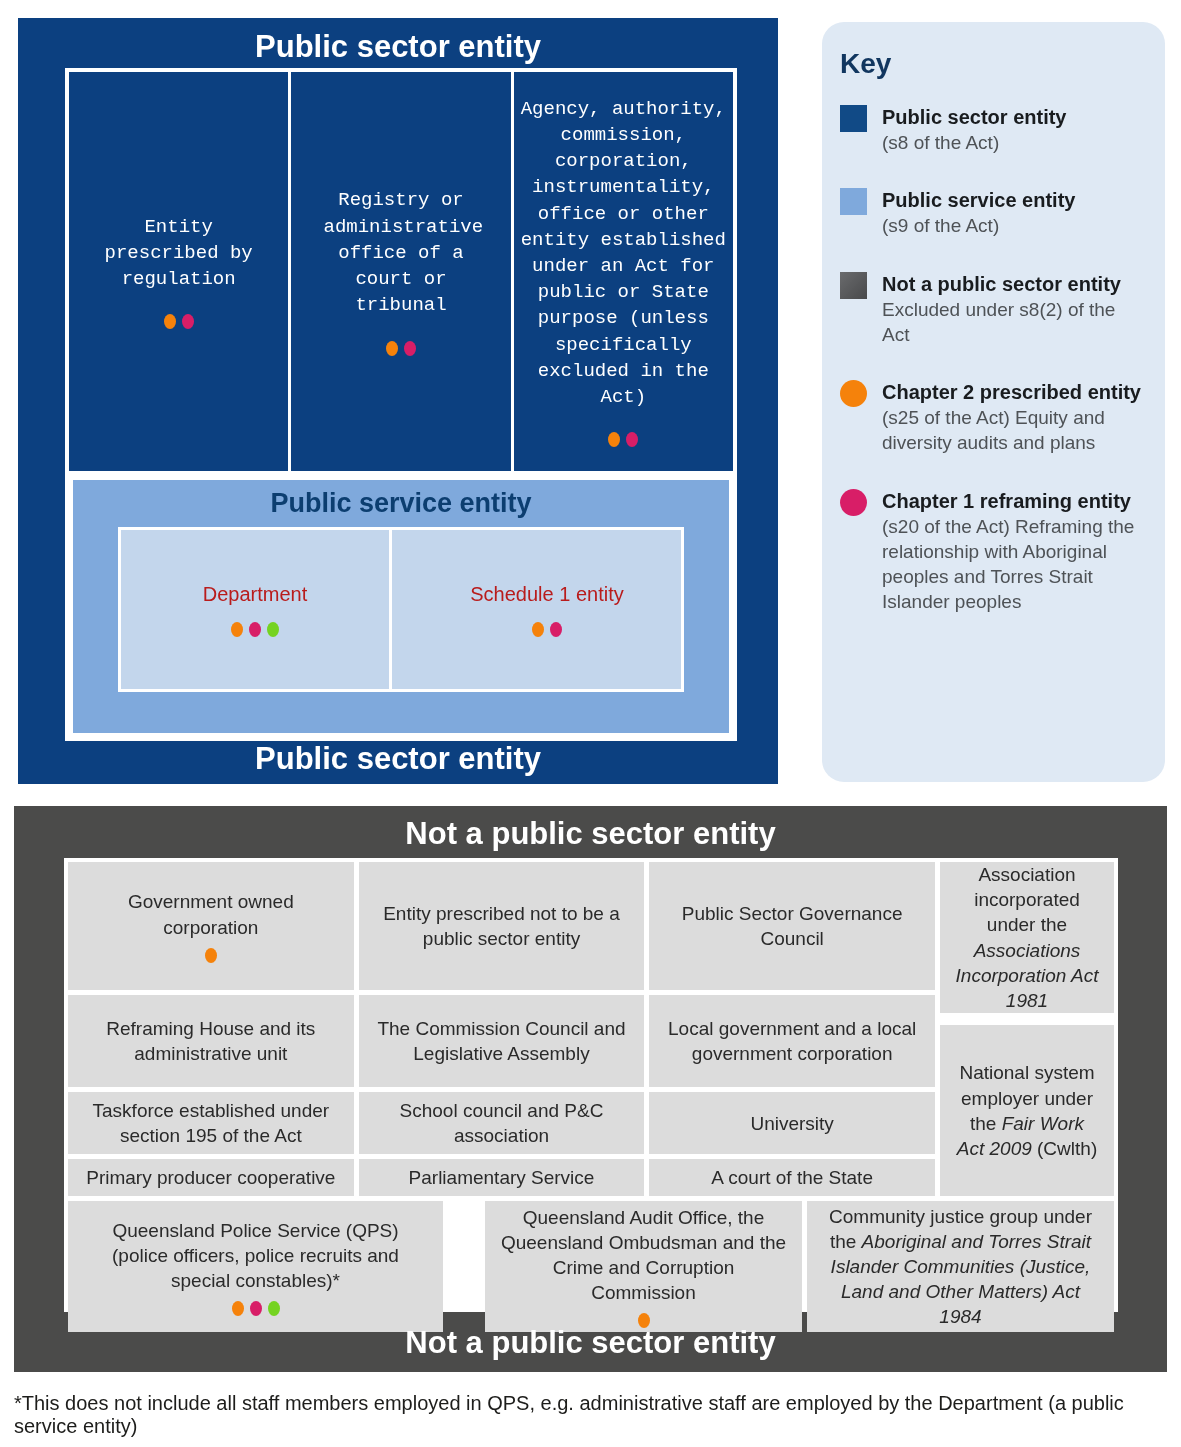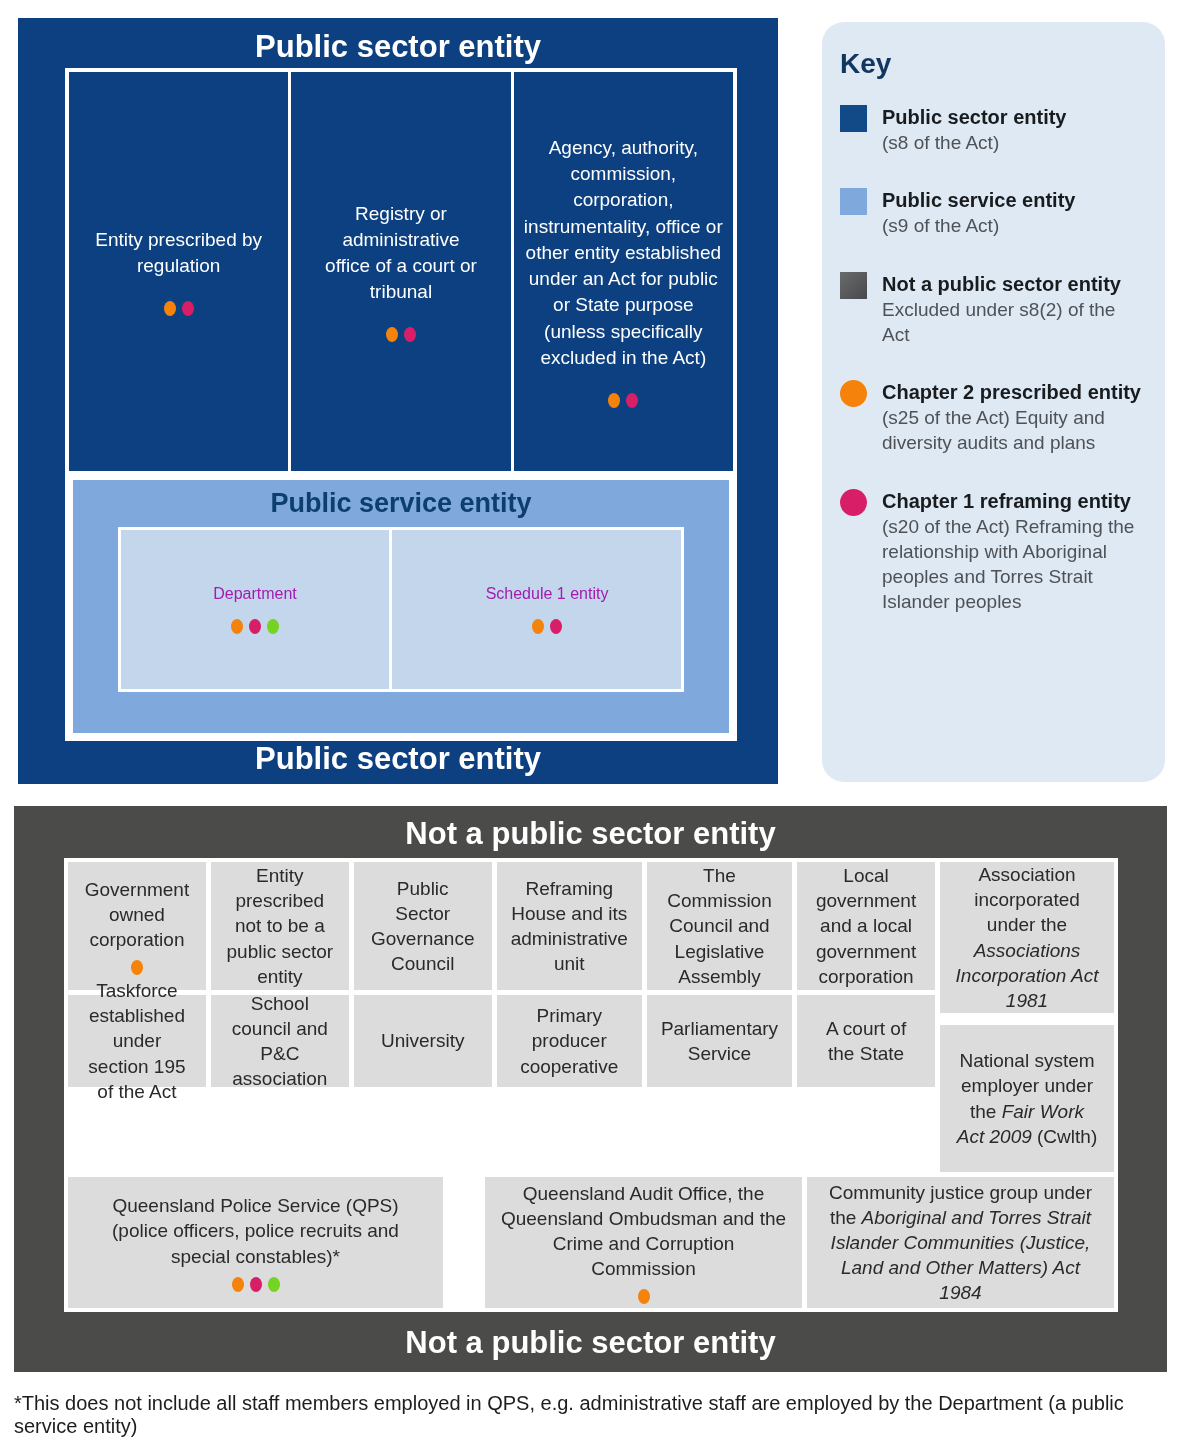--- a/index.html
+++ b/index.html
@@ -8,34 +8,34 @@
 
   
   .sector-box { position:absolute; left:18px; top:18px; width:760px; height:766px; background:#0c4080; }
   .sector-title { color:#ffffff; font-weight:700; font-size:31px; text-align:center; }
   .sector-title.top { padding-top:11px; }
   .sector-title.bottom { position:absolute; bottom:7px; left:0; right:0; }
 
   .frame { position:absolute; left:47px; top:50px; width:672px; height:673px;
            background:#ffffff; border:4px solid #ffffff; display:flex; flex-direction:column; }
   .columns { display:flex; height:399px; gap:3px; }
-  .col { flex:1; background:#0c4080; display:flex; flex-direction:column; align-items:center; justify-content:center; }
+  .col { flex:1; background:#0c4080; display:flex; flex-direction:column; align-items:center; justify-content:center;font-family:Liberation Mono, monospace; }
   .col-text { color:#ffffff; font-size:19px; line-height:1.38; text-align:center; }
   .col:nth-child(1) .col-text { max-width:170px; }
   .col:nth-child(2) .col-text { max-width:155px; }
   .col:nth-child(3) .col-text { max-width:206px; }
 
   .service-box { flex:1; margin:9px 4px 4px 4px; background:#7fa9dc;
                  display:flex; flex-direction:column; align-items:center; }
   .service-title { margin-top:8px; font-size:27px; font-weight:700; color:#0c3e70; }
   .service-table { margin-top:8px; width:566px; height:165px; background:#c3d6ec;
                    border:3px solid #ffffff; display:flex; }
   .service-cell { flex:1; display:flex; flex-direction:column; align-items:center; justify-content:center; }
   .service-cell + .service-cell { border-left:3px solid #ffffff;padding-left:21px; }
-  .service-cell-text { font-size:16px; color:#a21caf; }
+  .service-cell-text { font-size:20px; color:#b91c1c; }
 
   
   .dots { display:flex; justify-content:center; align-items:center; }
   .col .dots { margin-top:22px; }
   .service-cell .dots { margin-top:16px; }
   .dot { display:inline-block; width:12px; height:15px; border-radius:50%; margin:0 3px; }
   .dot.orange { background:#f5820b; }
   .dot.magenta { background:#d81e67; }
   .dot.green { background:#75d321; }
 
@@ -56,21 +56,21 @@
 
   
   .excluded-box { position:absolute; left:14px; top:806px; width:1153px; height:566px; background:#4b4b4a; }
   .excluded-title { color:#ffffff; font-weight:700; font-size:31px; text-align:center; }
   .excluded-title.top { padding-top:10px; }
   .excluded-title.bottom { position:absolute; bottom:11px; left:0; right:0; }
 
   .excluded-frame { position:absolute; left:50px; top:52px; width:1054px; height:454px;
                     background:#ffffff; padding:4px; display:flex; flex-direction:column; gap:5px; }
   .top-area { display:flex; gap:5px; flex:1; }
-  .main-grid { flex:1; display:grid; grid-template-columns:repeat(6,1fr);
+  .main-grid { flex:1; display:grid; grid-template-columns:repeat(3,1fr);
                grid-template-rows:128px 92px 1fr; gap:5px; }
   .col5 { flex:0 0 174px; display:flex; flex-direction:column; gap:12px; }
   .col5 .side1 { height:151px; }
   .col5 .side2 { flex:1; }
   .bottom-row { display:flex; gap:5px; height:131px; }
   .bottom-row .b1 { flex:0 0 375px; }
   .bottom-row .b2 { flex:0 0 317px;margin-left:37px; }
   .bottom-row .b3 { flex:1; }
 
   .gcell { background:#dcdcdc; display:flex; flex-direction:column; align-items:center;

